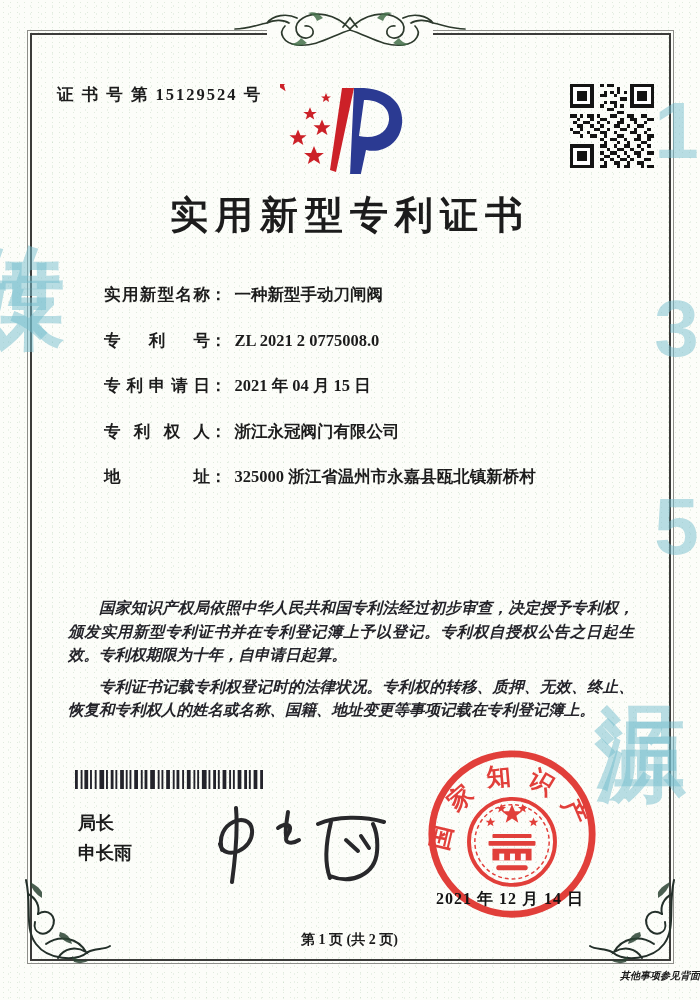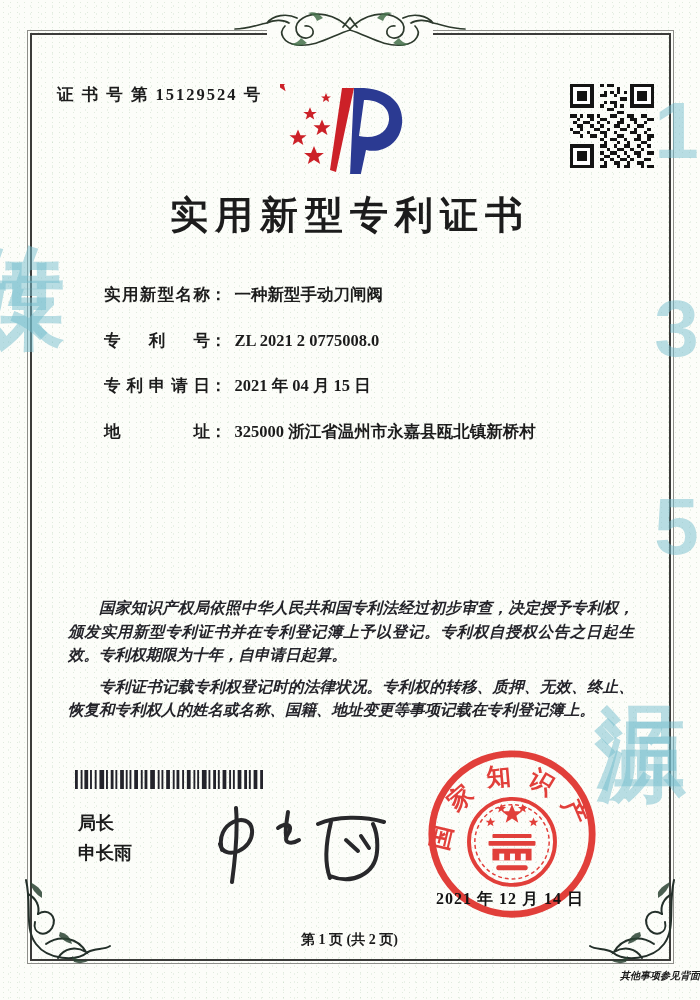--- a/index.html
+++ b/index.html
@@ -268,20 +268,23 @@
     <div class="frow">
       <span class="flabel">实用新型名称</span><span class="fcolon">：</span><span>一种新型手动刀闸阀</span>
     </div>
     <div class="frow">
       <span class="flabel">专利号</span><span class="fcolon">：</span><span>ZL 2021 2 0775008.0</span>
     </div>
     <div class="frow">
       <span class="flabel">专利申请日</span><span class="fcolon">：</span><span>2021 年 04 月 15 日</span>
     </div>
     <div class="frow">
+      <span class="flabel">专利权人</span><span class="fcolon">：</span><span>浙江永冠阀门有限公司</span>
+    </div>
+    <div class="frow">
       <span class="flabel">地址</span><span class="fcolon">：</span><span>325000 浙江省温州市永嘉县瓯北镇新桥村</span>
     </div>
   </div>
 
 
   <div class="body-text">
     <p>国家知识产权局依照中华人民共和国专利法经过初步审查，决定授予专利权，颁发实用新型专利证书并在专利登记簿上予以登记。专利权自授权公告之日起生效。专利权期限为十年，自申请日起算。</p>
     <p>专利证书记载专利权登记时的法律状况。专利权的转移、质押、无效、终止、恢复和专利权人的姓名或名称、国籍、地址变更等事项记载在专利登记簿上。</p>
   </div>
 

